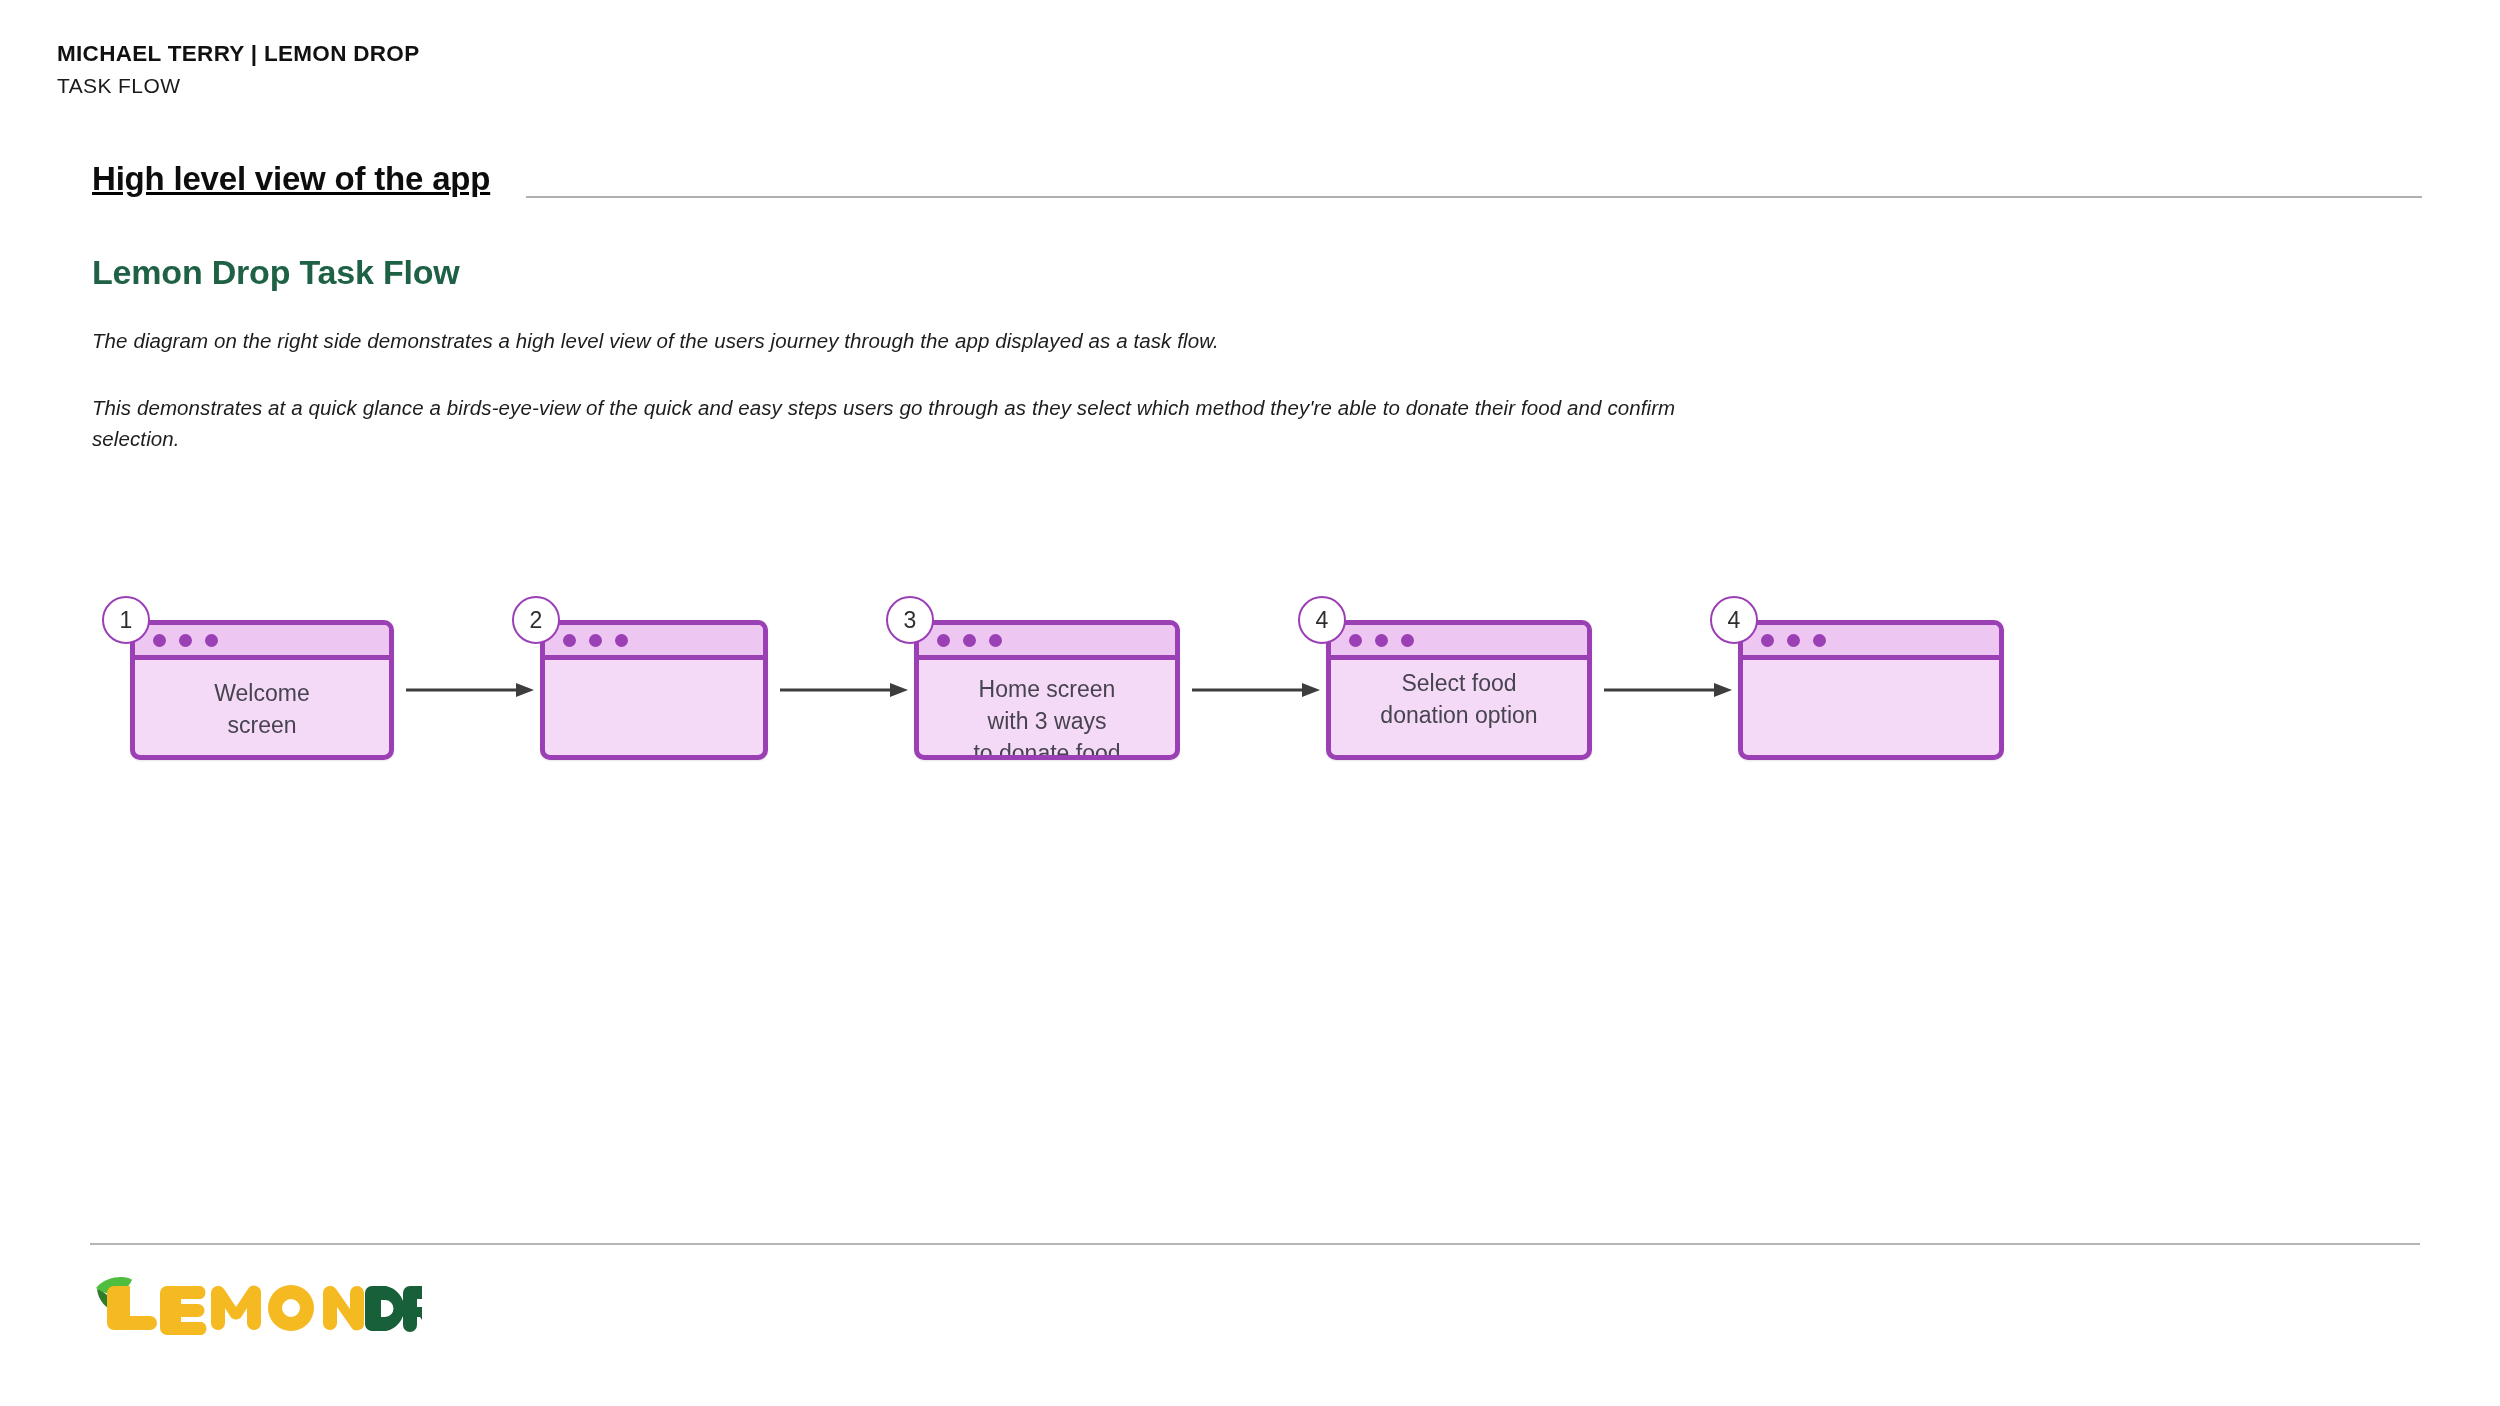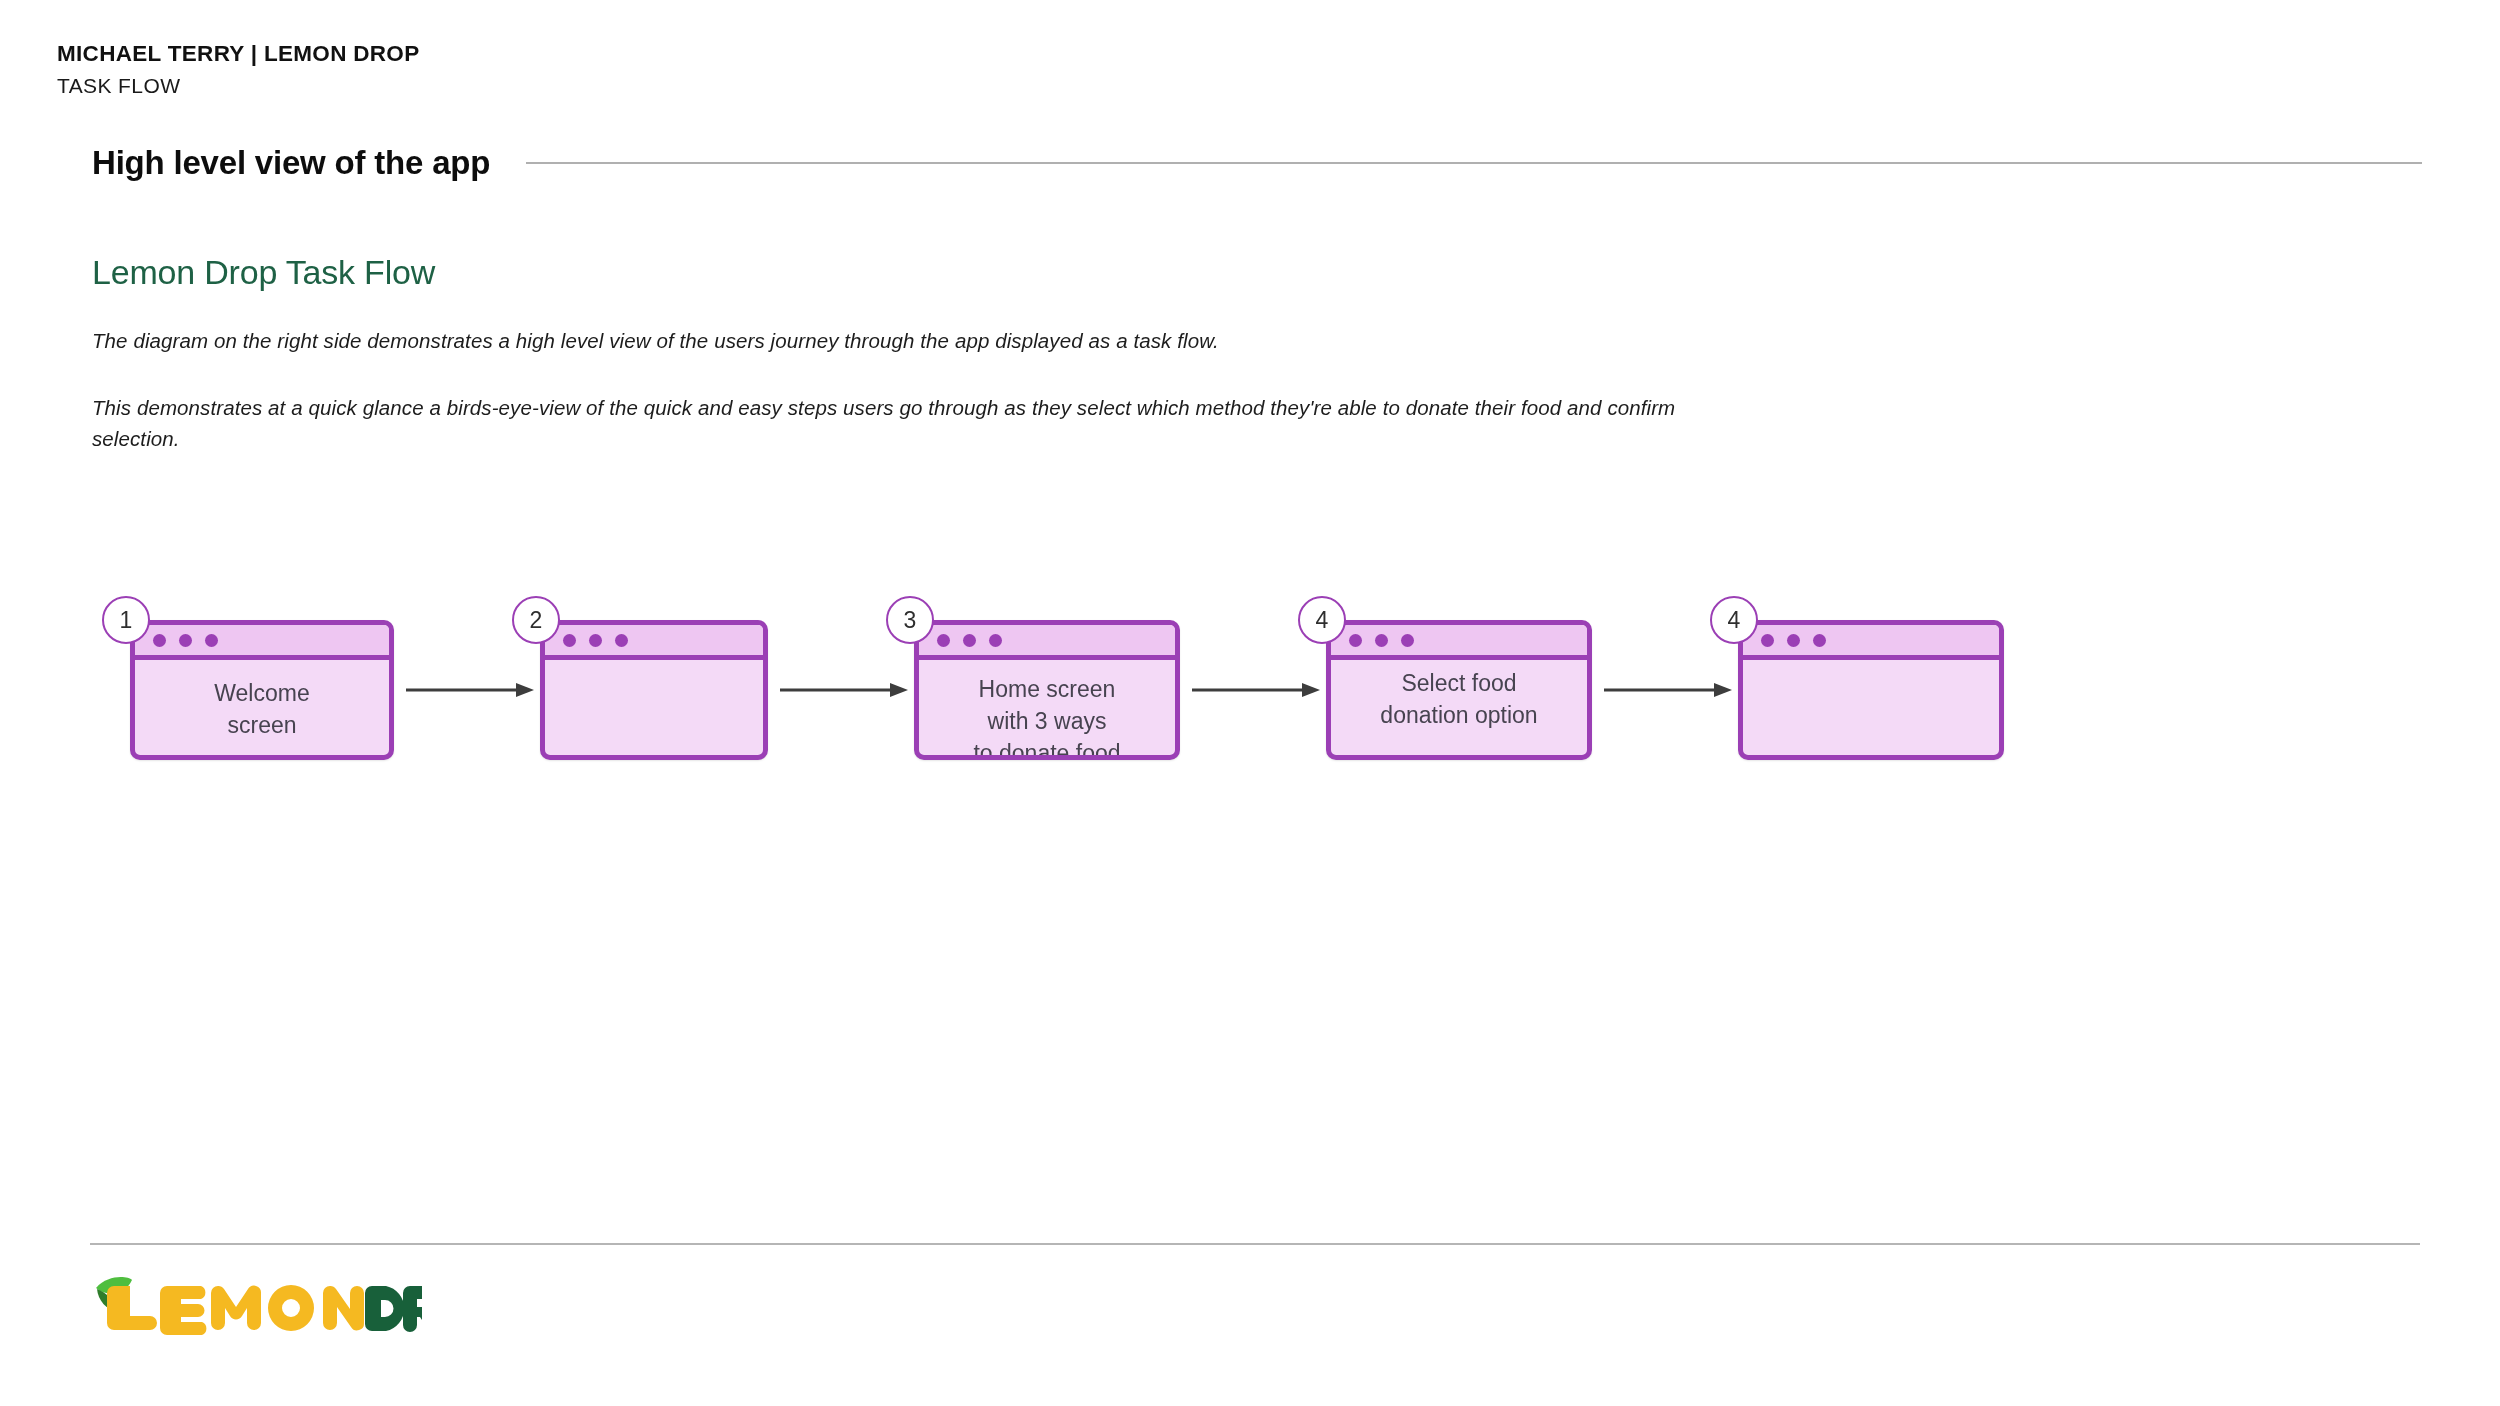--- a/index.html
+++ b/index.html
@@ -37,24 +37,25 @@
     color: #1a1a1a;
     line-height: 1.35;
     margin-top: 4px;
     white-space: nowrap;
   }
 
   
   .section-title-row {
     position: absolute;
     left: 92px;
-    top: 144px;
+    top: 160px;
     width: 2330px;
     display: flex;
-    align-items: center;
+    align-items: flex-end;
+    text-decoration: underline;
   }
   .section-title {
     font-size: 33px;
     font-weight: bold;
     color: #0d0d0d;
     white-space: nowrap;
     letter-spacing: -0.2px;
   }
   .section-rule {
     flex: 1 1 auto;
@@ -62,21 +63,21 @@
     background: #b0b0b0;
     margin-left: 36px;
   }
 
   
   .green-heading {
     position: absolute;
     left: 92px;
     top: 253px;
     font-size: 34px;
-    font-weight: normal;
+    font-weight: bold;
     color: #1e6145;
     letter-spacing: -0.2px;
     white-space: nowrap;
   }
 
   
   .para {
     position: absolute;
     left: 92px;
     font-size: 20.5px;

